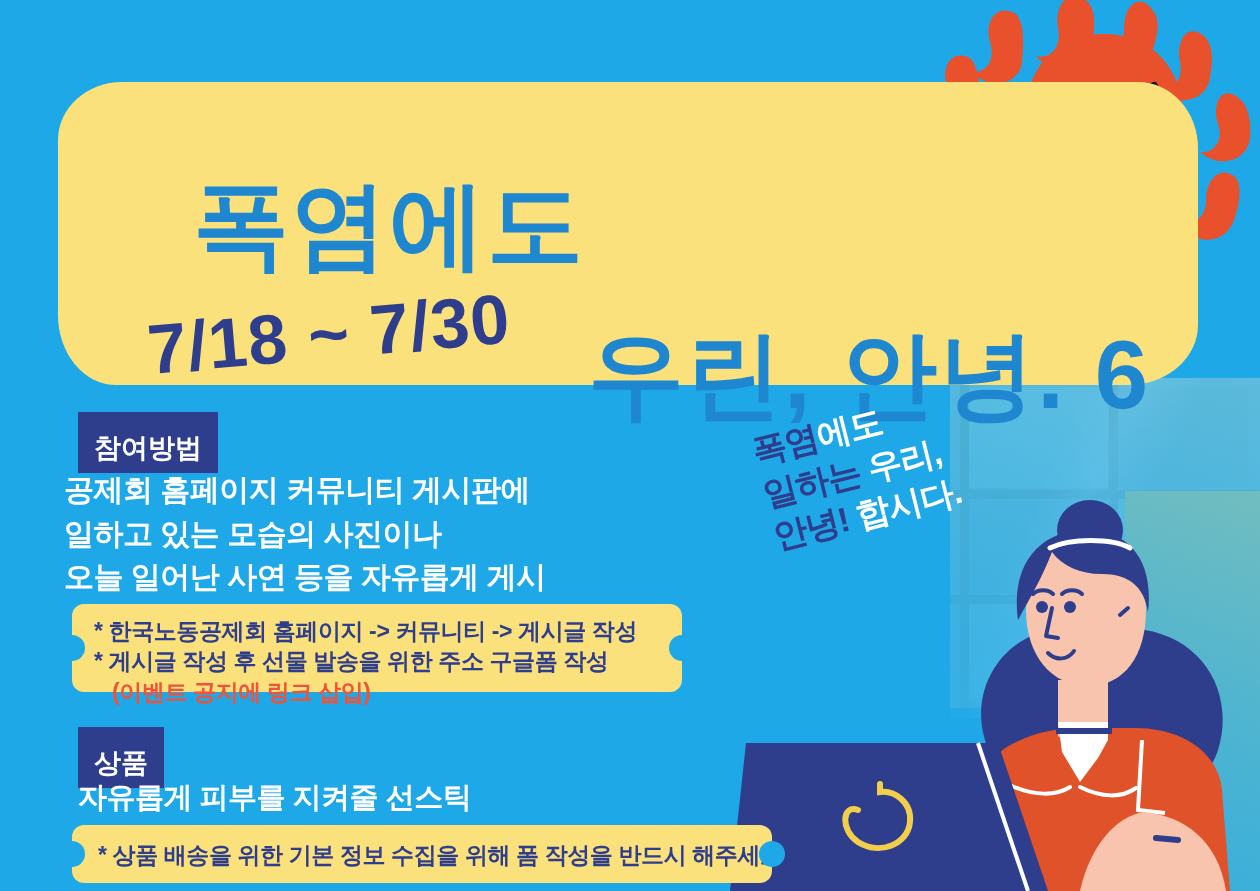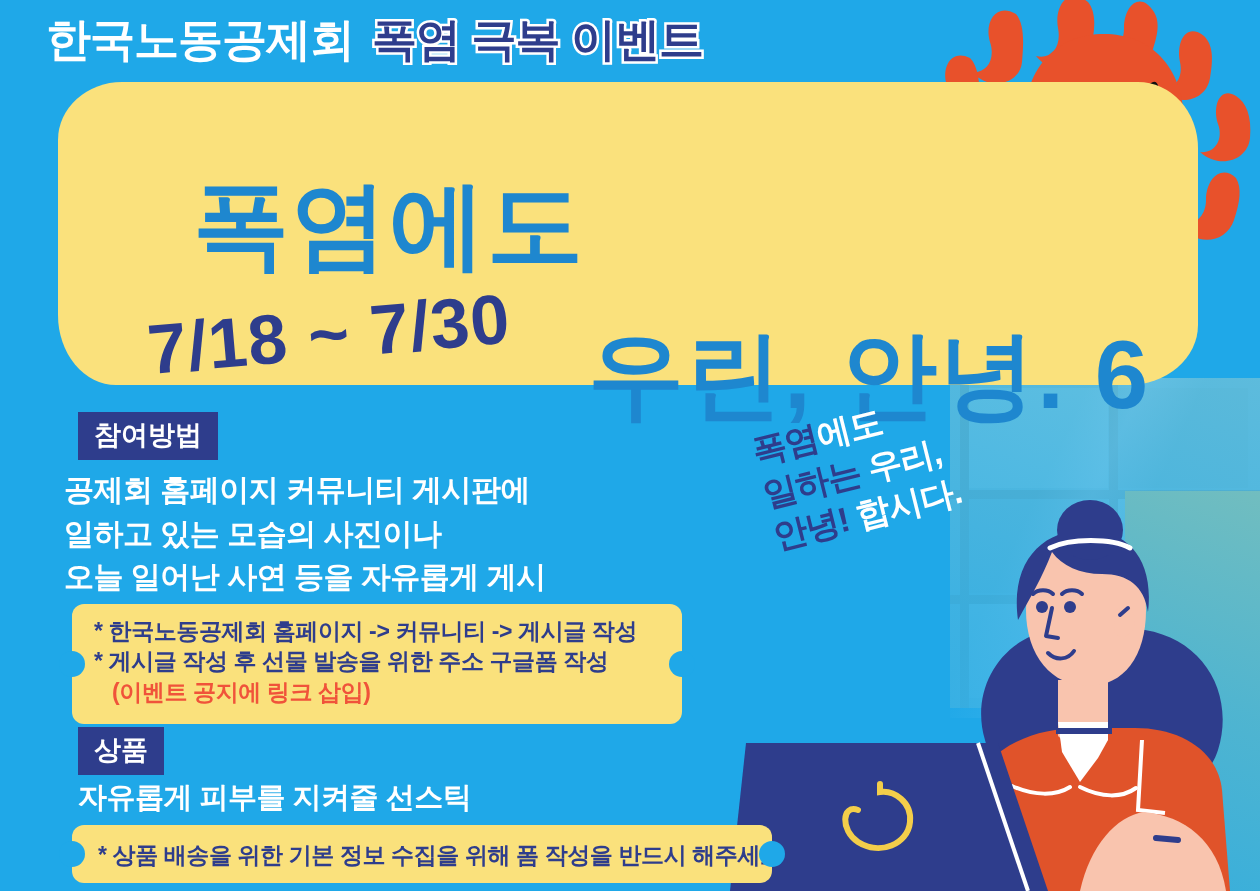--- a/index.html
+++ b/index.html
@@ -89,21 +89,21 @@
     position:absolute; left:530px; top:245px;
     font-size:96px; font-weight:bold; color:#1E87CF;
     letter-spacing:2px; line-height:1;
   }
 
   
   .badge{
     position:absolute;
     background:#2E3D8C; color:#FFFFFF;
     font-size:27px; font-weight:bold;
-    padding:5px 16px 7px 16px;
+    padding:18px 16px 7px 16px;
     letter-spacing:0px;
   }
   #badge-method{ left:78px; top:412px; }
   #badge-prize{  left:78px; top:727px; }
 
   .body-lines{
     position:absolute; left:64px; top:468px;
     color:#FFFFFF; font-size:30px; font-weight:bold;
     line-height:1.45; letter-spacing:-0.5px;
   }
@@ -121,21 +121,21 @@
     border-radius:12px;
   }
   .ticket::before, .ticket::after{
     content:""; position:absolute; top:50%;
     width:26px; height:26px; border-radius:50%;
     background:#1FA8E8; transform:translateY(-50%);
   }
   .ticket::before{ left:-13px; }
   .ticket::after{ right:-13px; }
 
-  #ticket-method{ left:72px; top:604px; width:610px; height:120px; }
+  #ticket-method{ left:72px; top:604px; width:610px; height:88px; }
   #ticket-prize { left:72px; top:825px; width:700px; height:58px; }
 
   .t-line{
     color:#2E3D8C; font-size:23px; font-weight:bold;
     letter-spacing:-0.4px; white-space:nowrap; line-height:1.32;
   }
   .t-line.accent{ color:#F0533A; }
   #ticket-method .inner{ position:absolute; left:22px; top:12px; }
   #ticket-prize  .inner{ position:absolute; left:26px; top:15px; }
 
@@ -256,24 +256,20 @@
       <ellipse cx="218" cy="142" rx="10" ry="16" fill="#111111"></ellipse>
 
       <path d="M176 156 C184 150 194 152 196 160 C192 166 180 166 176 160Z" fill="#111111"></path>
 
       <path d="M156 178 C176 174 204 172 222 164 C226 184 212 204 188 206 C166 208 154 196 156 178Z" fill="#111111"></path>
       <path d="M170 182 L176 194 L182 181 L188 194 L194 180" fill="#FFFFFF"></path>
       <rect x="168" y="178" width="30" height="8" fill="#FFFFFF"></rect>
     </svg>
   </div>
 
-  <div class="header-line">
-    <span class="hdr-a">한국노동공제회</span>
-    <span class="hdr-b">폭염 극복 이벤트</span>
-  </div>
 
   <div class="hero">
     <div class="hero-l1">폭염에도</div>
     <div class="hero-date">7/18 ~ 7/30</div>
     <div class="hero-l2">우린, 안녕. 6</div>
   </div>
 
   <div class="slogan">
     <div>
       <span class="nv">폭염</span><span class="wh">에도</span>

